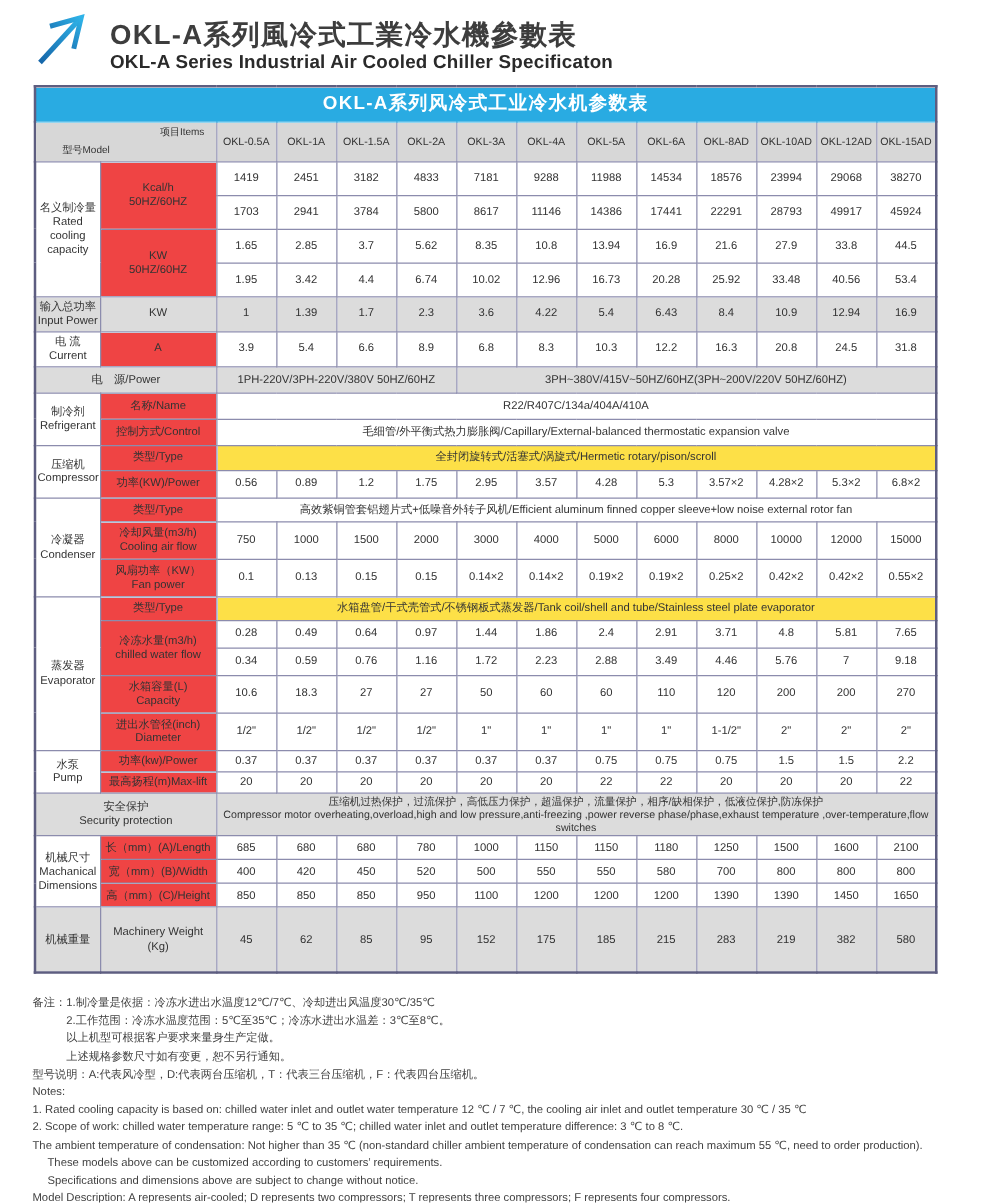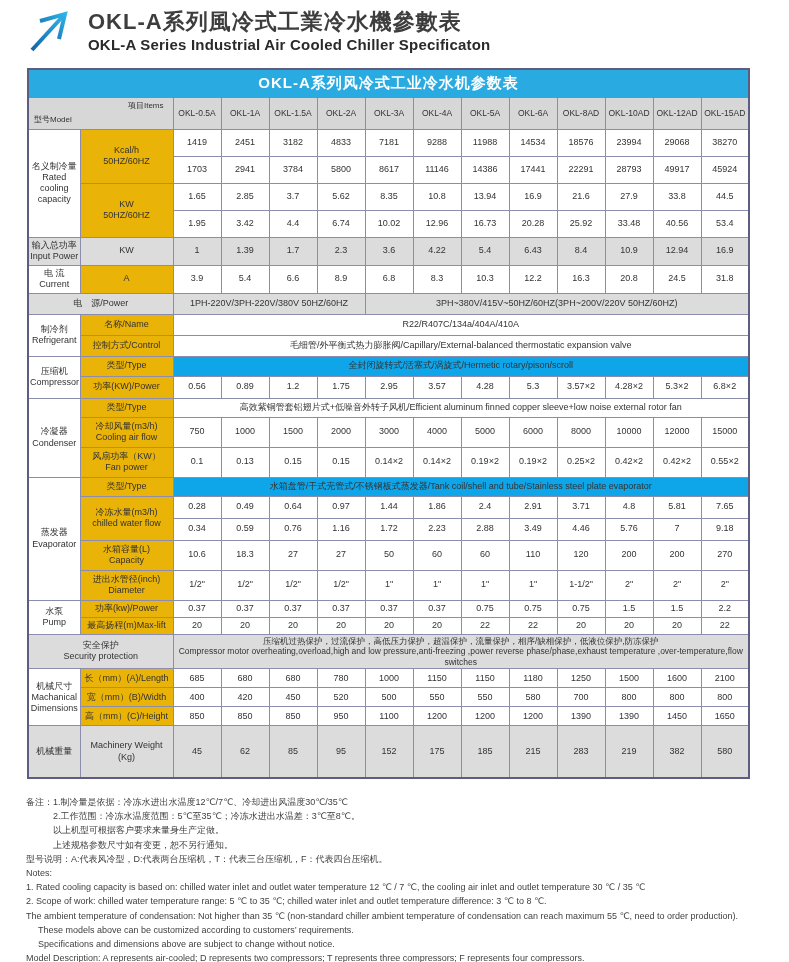--- a/index.html
+++ b/index.html
@@ -6,21 +6,21 @@
   html, body { background: #ffffff; }
   body {
     width: 789px; height: 962px;
     font-family: "Liberation Sans", "DejaVu Sans", sans-serif;
     color: #333;
     overflow: hidden;
   }
   .page { width: 789px; height: 962px; position: relative; background: #fff; }
 
   
-  .doc-header { display: flex; align-items: flex-start; gap: 12px; padding: 8px 0 0 26px; }
+  .doc-header { display: flex; align-items: flex-end; gap: 12px; padding: 8px 0 0 26px; }
   .logo-box { width: 50px; height: 50px; flex: 0 0 auto; }
   .titles h1 { font-size: 22px; font-weight: 700; color: #3d3d3d; letter-spacing: 1px; line-height: 1.25; }
   .titles h2 { font-size: 15px; font-weight: 600; color: #2a2a2a; letter-spacing: 0.2px; }
 
   
   table.spec {
     border-collapse: collapse; table-layout: fixed;
     width: 723px; margin: 10px 0 0 27px;
     border: 2px solid #5d5d80;
   }
@@ -34,29 +34,29 @@
   .spec .title-row th {
     background: #29abe2; color: #fff;
     font-size: 15px; font-weight: 700; height: 28px; letter-spacing: 1px;
     border-color: #29abe2 #5d5d80;
   }
   .spec .header-row th { background: #d7d7d7; height: 32px; font-size: 8.5px; }
   .corner { position: relative;
     background-image: linear-gradient(to bottom right, transparent 49.3%, #8c8cad 49.3%, #8c8cad 50.7%, transparent 50.7%);
   }
   .corner .items { position: absolute; top: 3px; right: 9px; font-size: 8px; }
-  .corner .model { position: absolute; bottom: 4px; left: 5px; font-size: 8px; }
+  .corner .model { position: absolute; bottom: 4px; left: 21px; font-size: 8px; }
 
   .sec { font-size: 8px; white-space: pre-line; background: #fff; }
-  .sub { font-size: 7.5px; white-space: pre-line; background: #eab308; }
+  .sub { font-size: 7.5px; white-space: pre-line; background: #ef4444; }
   .val { font-size: 9px; background: #fff; }
   .merged { font-size: 8.5px; background: #fff; }
 
   tr.gray th, tr.gray td { background: #dcdcdc; }
-  td.gray-cell { background: #0ea5e9; }
+  td.gray-cell { background: #fde047; }
 
   .security-cell { text-align: left; padding: 3px 6px; font-size: 8.5px; line-height: 1.5; }
   .security-cell .zh { font-size: 8.5px; }
   .security-cell .en { font-size: 8.5px; text-align: center; }
 
   
   .rh27 { height: 27px; } .rh28 { height: 28px; } .rh21 { height: 21px; }
   .rh20 { height: 20px; } .rh22 { height: 22px; } .rh19 { height: 19px; }
   .rh30 { height: 30px; } .rh17 { height: 17px; } .rh36 { height: 52px; }
 

